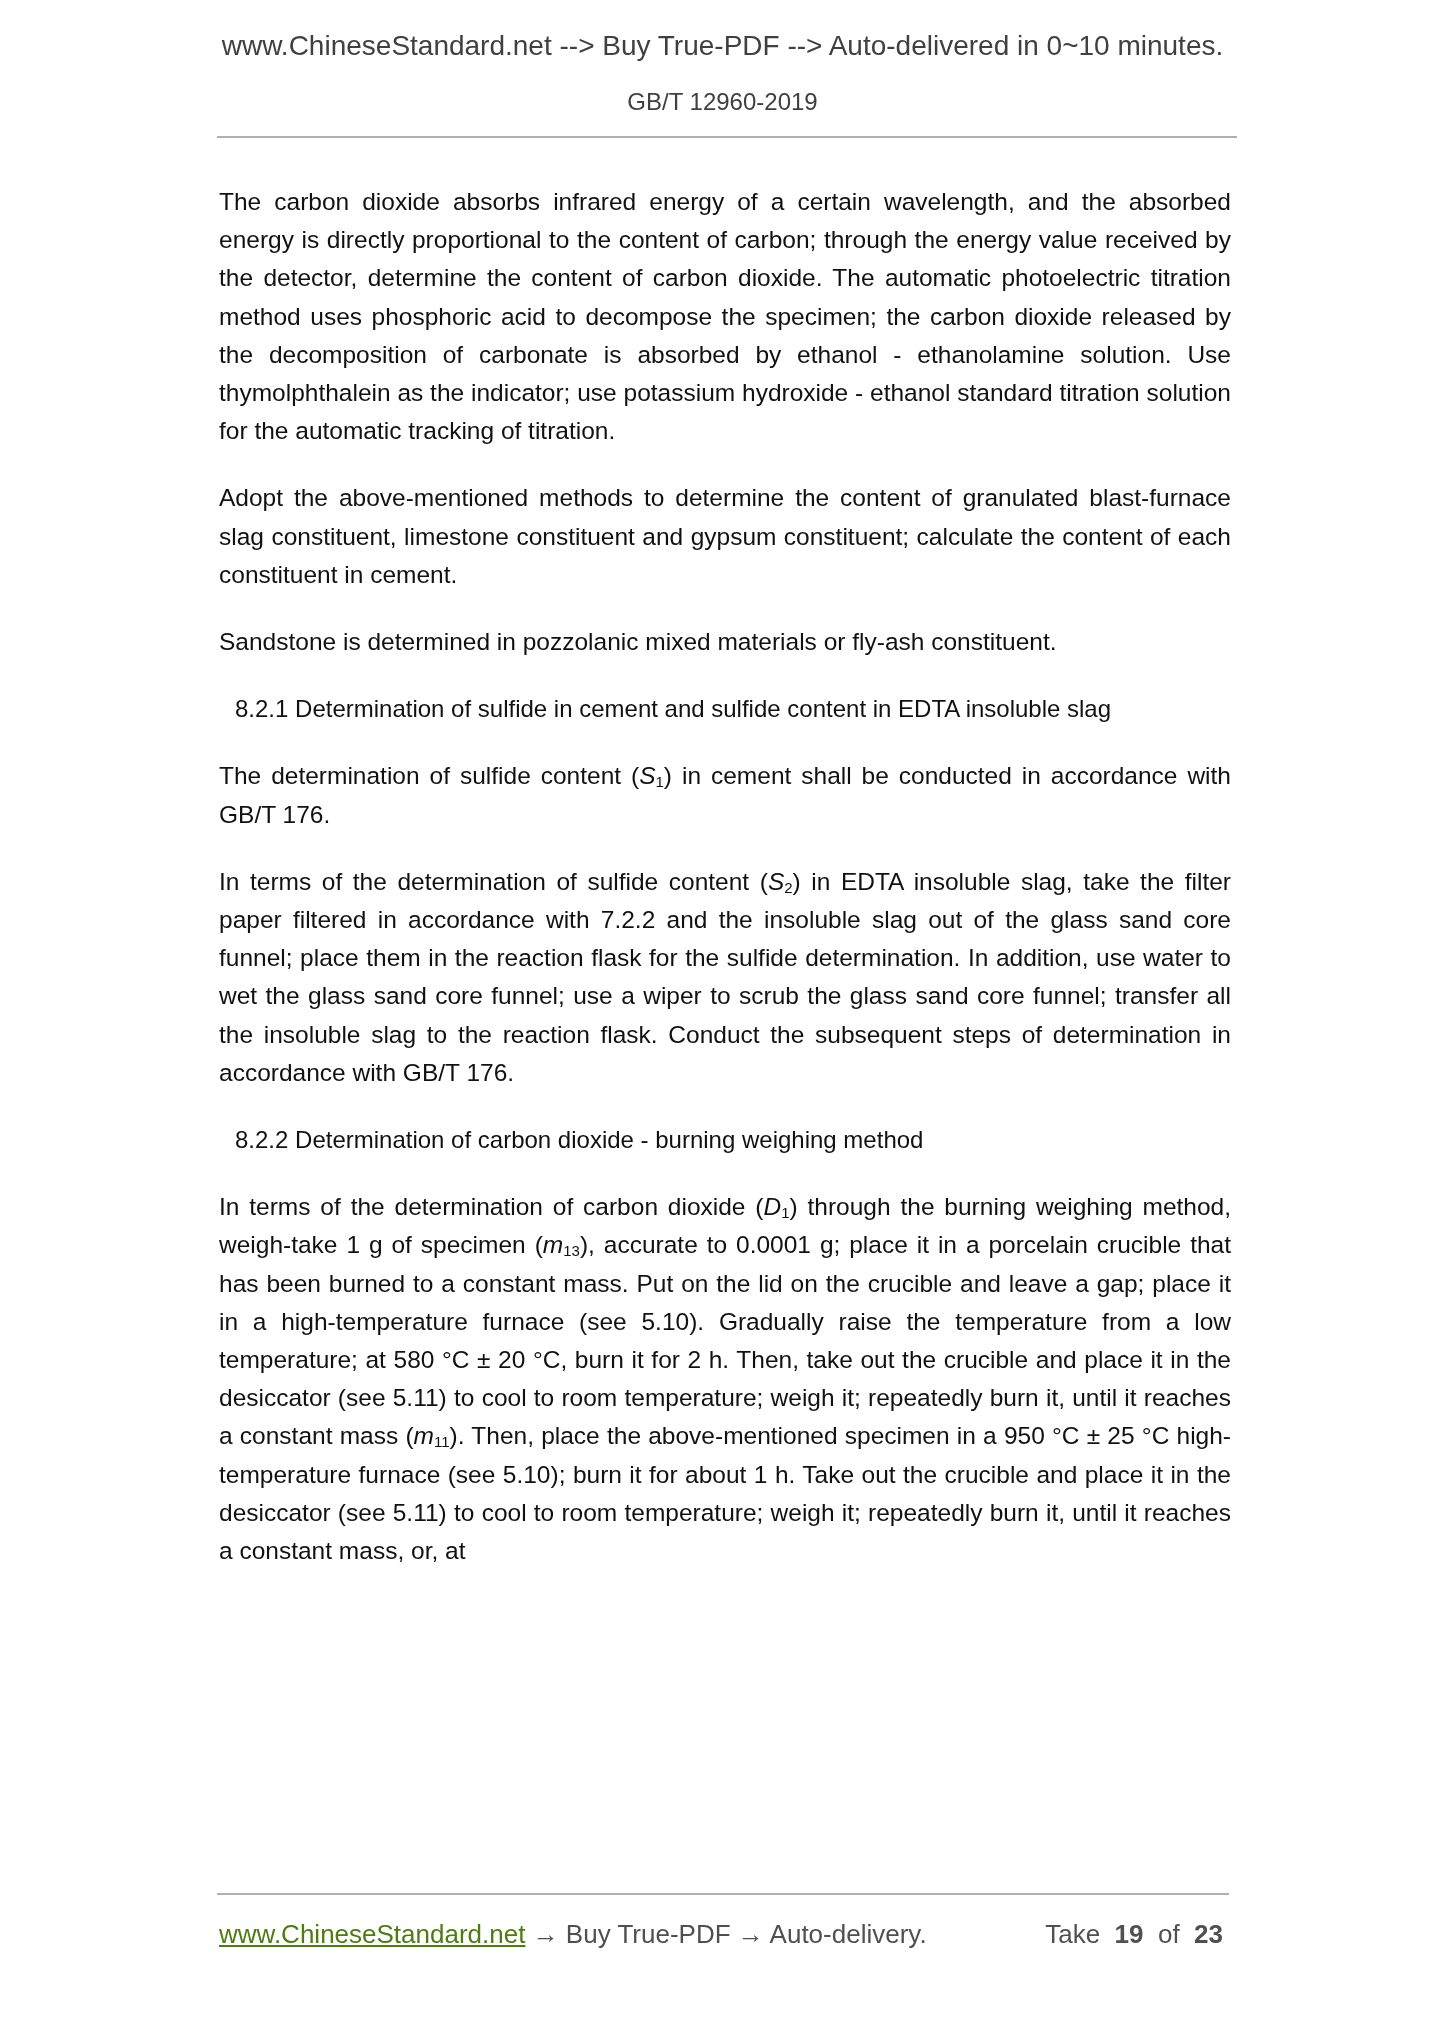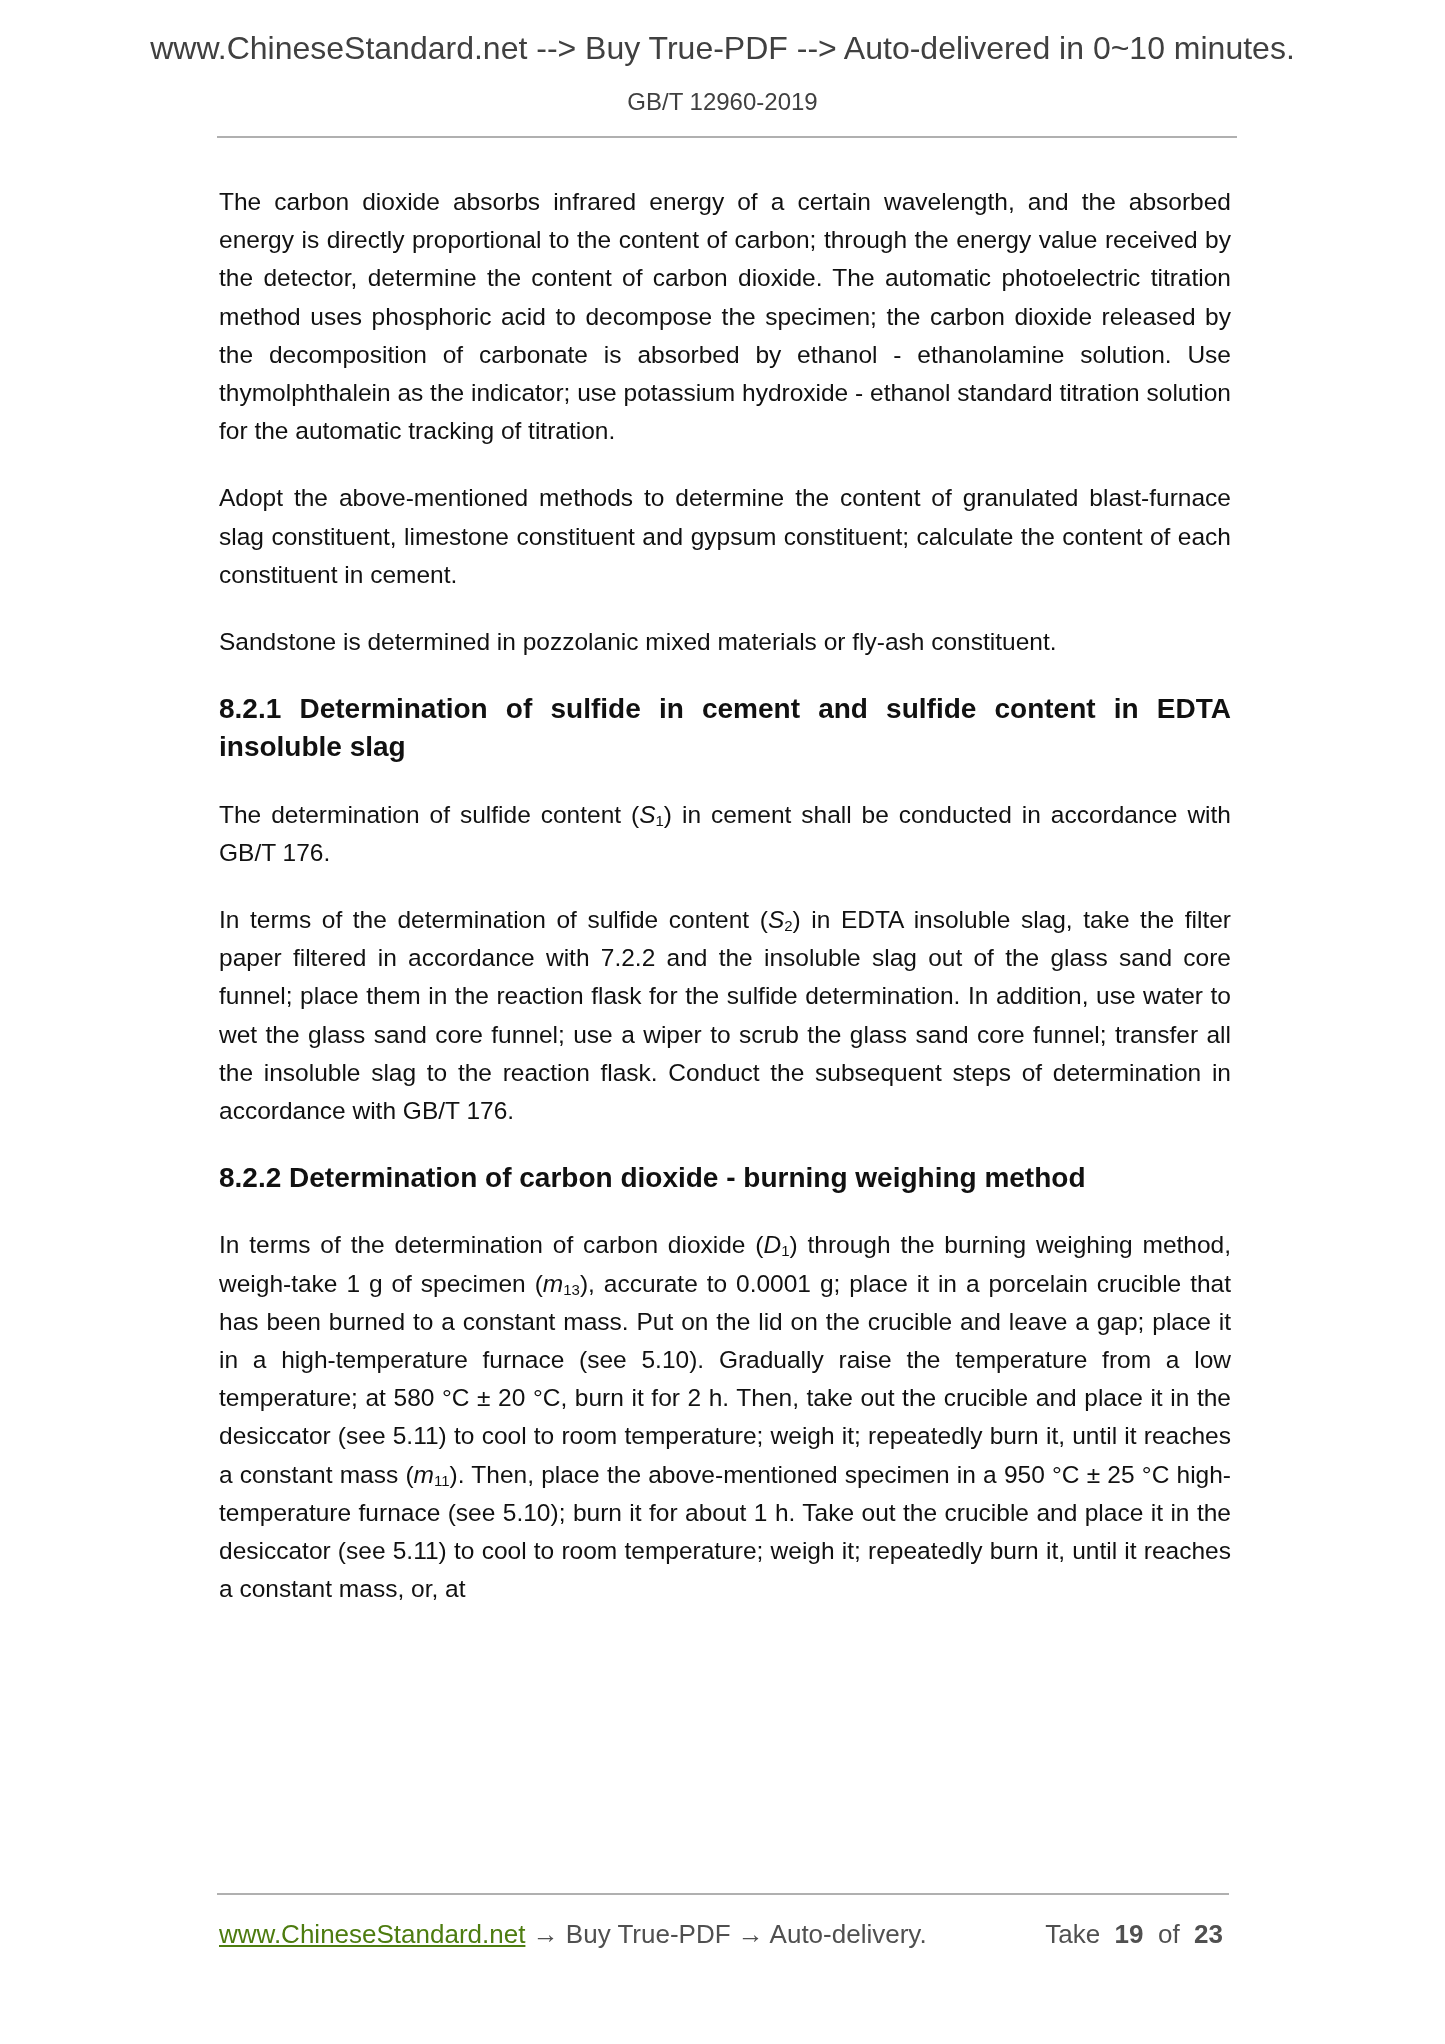--- a/index.html
+++ b/index.html
@@ -14,21 +14,21 @@
       font-family: "Liberation Sans", sans-serif;
       color: #111111;
       overflow: hidden;
     }
     .banner {
       position: absolute;
       top: 30px;
       left: 0;
       width: 1445px;
       text-align: center;
-      font-size: 32px;
+      font-size: 28px;
       color: #404040;
       letter-spacing: 0px;
     }
     .std-no {
       position: absolute;
       top: 88px;
       left: 0;
       width: 1445px;
       text-align: center;
       font-size: 24px;
@@ -57,24 +57,24 @@
     .content p.gap {
       margin-top: 29px;
     }
     .content h2 {
       margin: 29px 0 0 0;
       font-size: 27.5px;
       line-height: 38px;
       font-weight: bold;
     }
     .content h3 {
-      margin: 29px 0 0 0;
-      font-size: 28px;
+      margin: 29px 0 0 16px;
+      font-size: 24px;
       line-height: 38.2px;
-      font-weight: bold;
+      font-weight: normal;
       text-align: justify;
     }
     .content i {
       font-style: italic;
     }
     .content sub {
       font-size: 15px;
       vertical-align: -3px;
       line-height: 0;
     }

